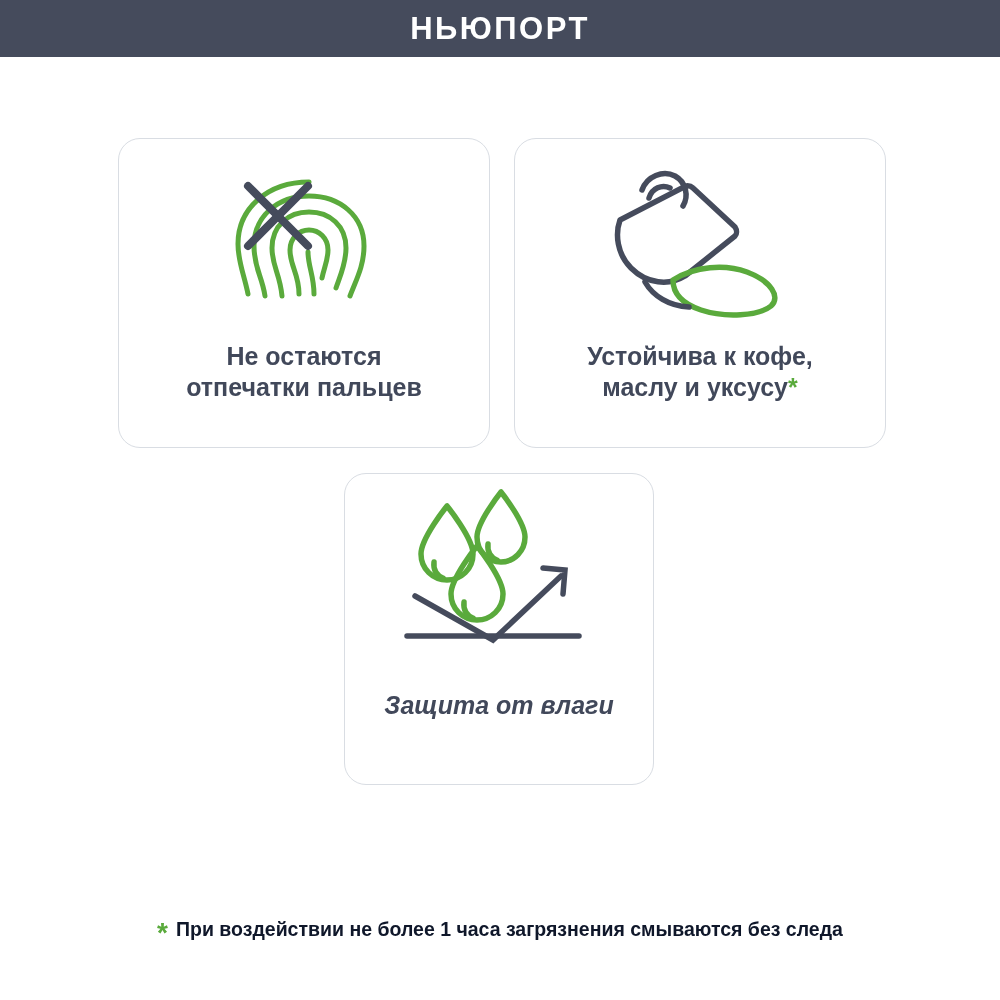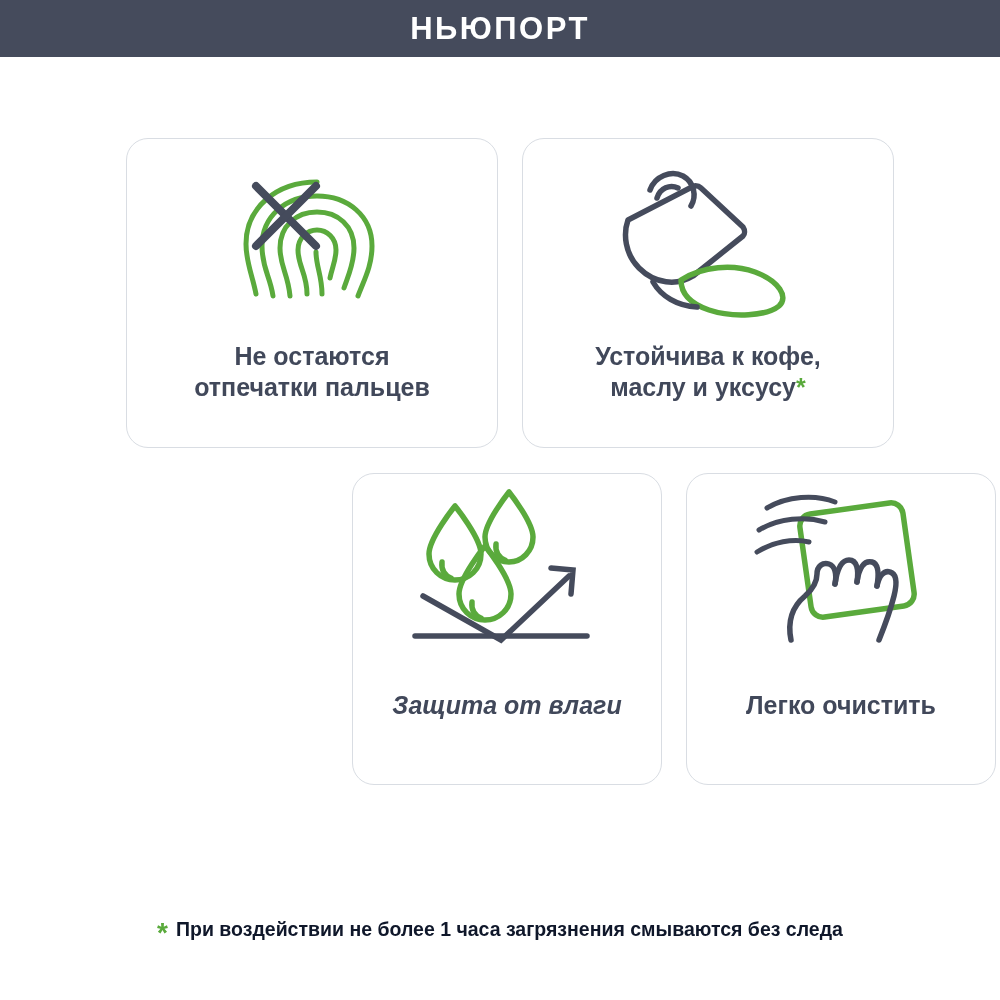--- a/index.html
+++ b/index.html
@@ -43,21 +43,20 @@
   
   .card {
     position: absolute;
     background: #ffffff;
     border: 1.5px solid #d9dde3;
     border-radius: 22px;
     box-sizing: border-box;
     display: flex;
     flex-direction: column;
     align-items: center;
-    margin-left: 8px;
   }
   .card-icon {
     display: flex;
     align-items: center;
     justify-content: center;
   }
   .card-label {
     text-align: center;
     font-size: 25px;
     font-weight: bold;
@@ -176,38 +175,19 @@
         <g stroke="#454b5c" stroke-width="5.5" stroke-linecap="round" fill="none">
           <path d="M26 112 L104 156 L172 92"></path>
           <path d="M154 84 L176 86 L174 110"></path>
           <line x1="18" y1="152" x2="190" y2="152"></line>
         </g>
       </svg>
     </div>
     <div class="card-label">Защита от влаги</div>
   </div>
 
-  <div class="card" id="card-clean">
-    <div class="card-icon">
-      <svg width="220" height="170" viewBox="0 0 220 170" fill="none" xmlns="http://www.w3.org/2000/svg">
-        <rect x="74" y="24" width="104" height="104" rx="12" transform="rotate(-8 126 76)" fill="none" stroke="#5aaa3c" stroke-width="5.5"></rect>
-        <g stroke="#454b5c" stroke-width="5" stroke-linecap="round" fill="none">
-          <path d="M36 24 C56 12 84 10 104 18"></path>
-          <path d="M28 46 C48 34 74 32 94 38"></path>
-          <path d="M26 68 C42 58 62 54 78 58"></path>
-        </g>
-        <g fill="none" stroke="#454b5c" stroke-width="5.5" stroke-linecap="round" stroke-linejoin="round">
-          <path d="M60 156 C56 136 62 122 74 112 C82 105 86 98 86 90 C86 82 92 78 98 80 C104 82 106 90 104 100"></path>
-          <path d="M104 100 C106 86 110 76 118 76 C126 76 128 86 126 98"></path>
-          <path d="M126 98 C128 84 133 76 141 78 C148 80 148 90 146 102"></path>
-          <path d="M146 102 C148 92 153 86 159 88 C166 90 166 100 163 112 C159 128 152 146 148 156"></path>
-        </g>
-      </svg>
-    </div>
-    <div class="card-label">Легко очистить</div>
-  </div>
 
   <div class="footnote">
     <span class="footnote-star">*</span>
     <span class="footnote-text">При воздействии не более 1 часа загрязнения смываются без следа</span>
   </div>
 
 </div>
 
 </body></html>

